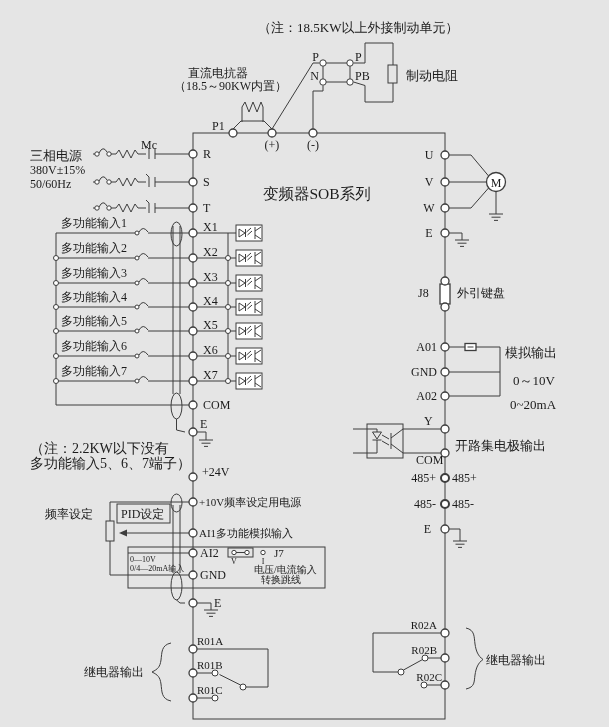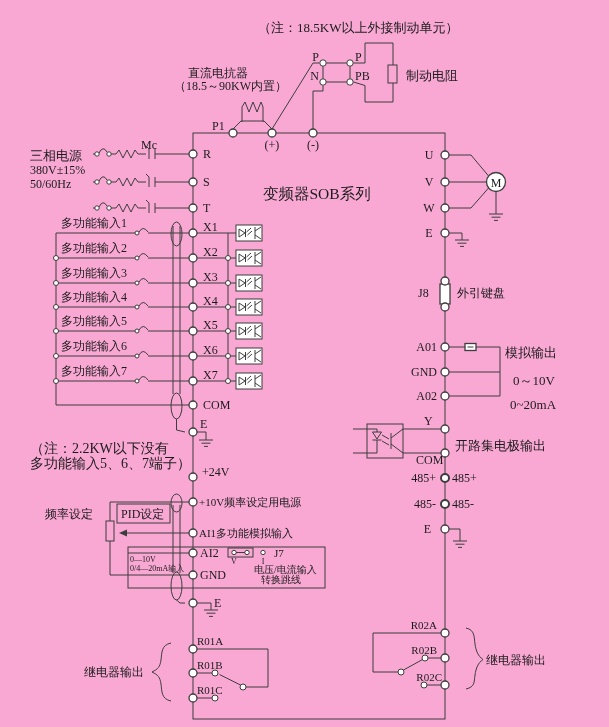--- a/index.html
+++ b/index.html
@@ -1,16 +1,16 @@
 <!DOCTYPE html>
 <html><head>
 <meta charset="utf-8">
 <style>
   html,body{margin:0;padding:0;background:#ffffff;}
-  .stage{width:609px;height:727px;background:#f9a8d4;position:relative;overflow:hidden;}
+  .stage{width:609px;height:727px;background:#e5e5e5;position:relative;overflow:hidden;}
   svg{display:block;}
   .w{fill:none;stroke:#3d3d3d;stroke-width:1;}
   .term{fill:#fff;stroke:#3d3d3d;stroke-width:1.3;}
   .term485{fill:#fff;stroke:#3d3d3d;stroke-width:2;}
   .dot{fill:#fff;stroke:#3d3d3d;stroke-width:1;}
   .solid{fill:#3d3d3d;stroke:none;}
   text{fill:#1b1b1b;font-family:"Liberation Serif","DejaVu Serif",serif;}
   .t8{font-size:8px;}
   .t10{font-size:10px;}
   .t11{font-size:11px;}

